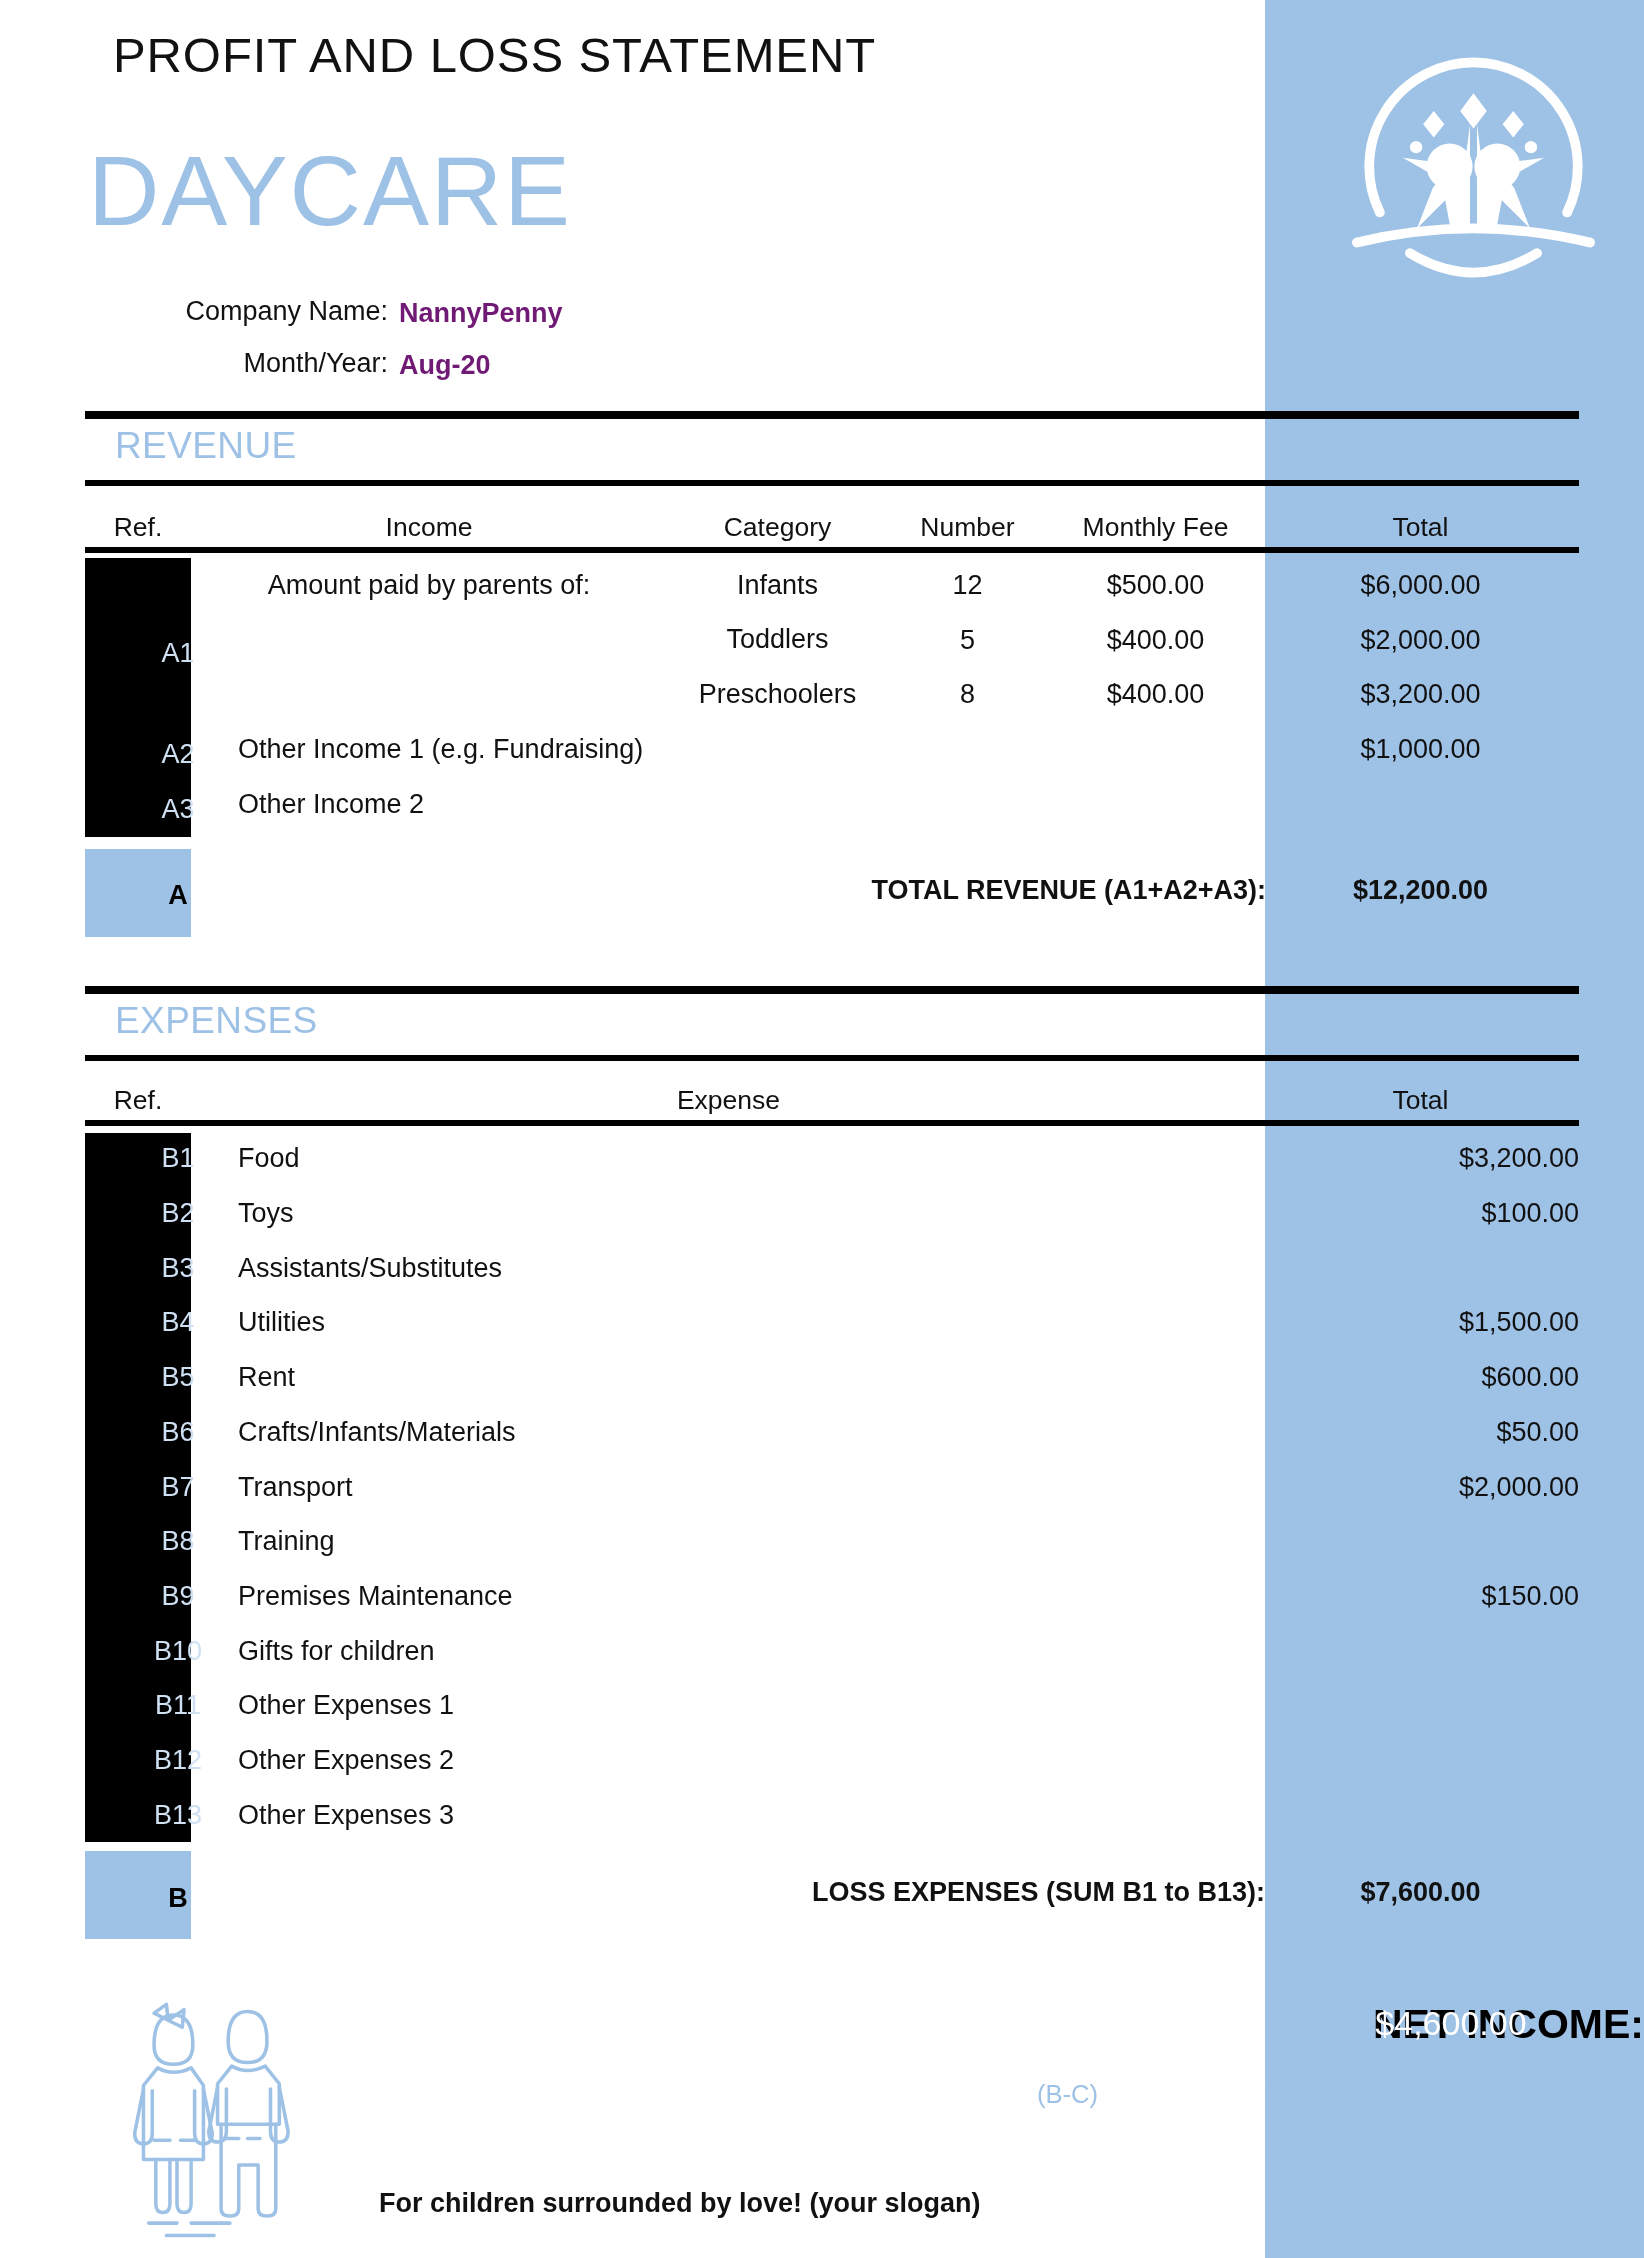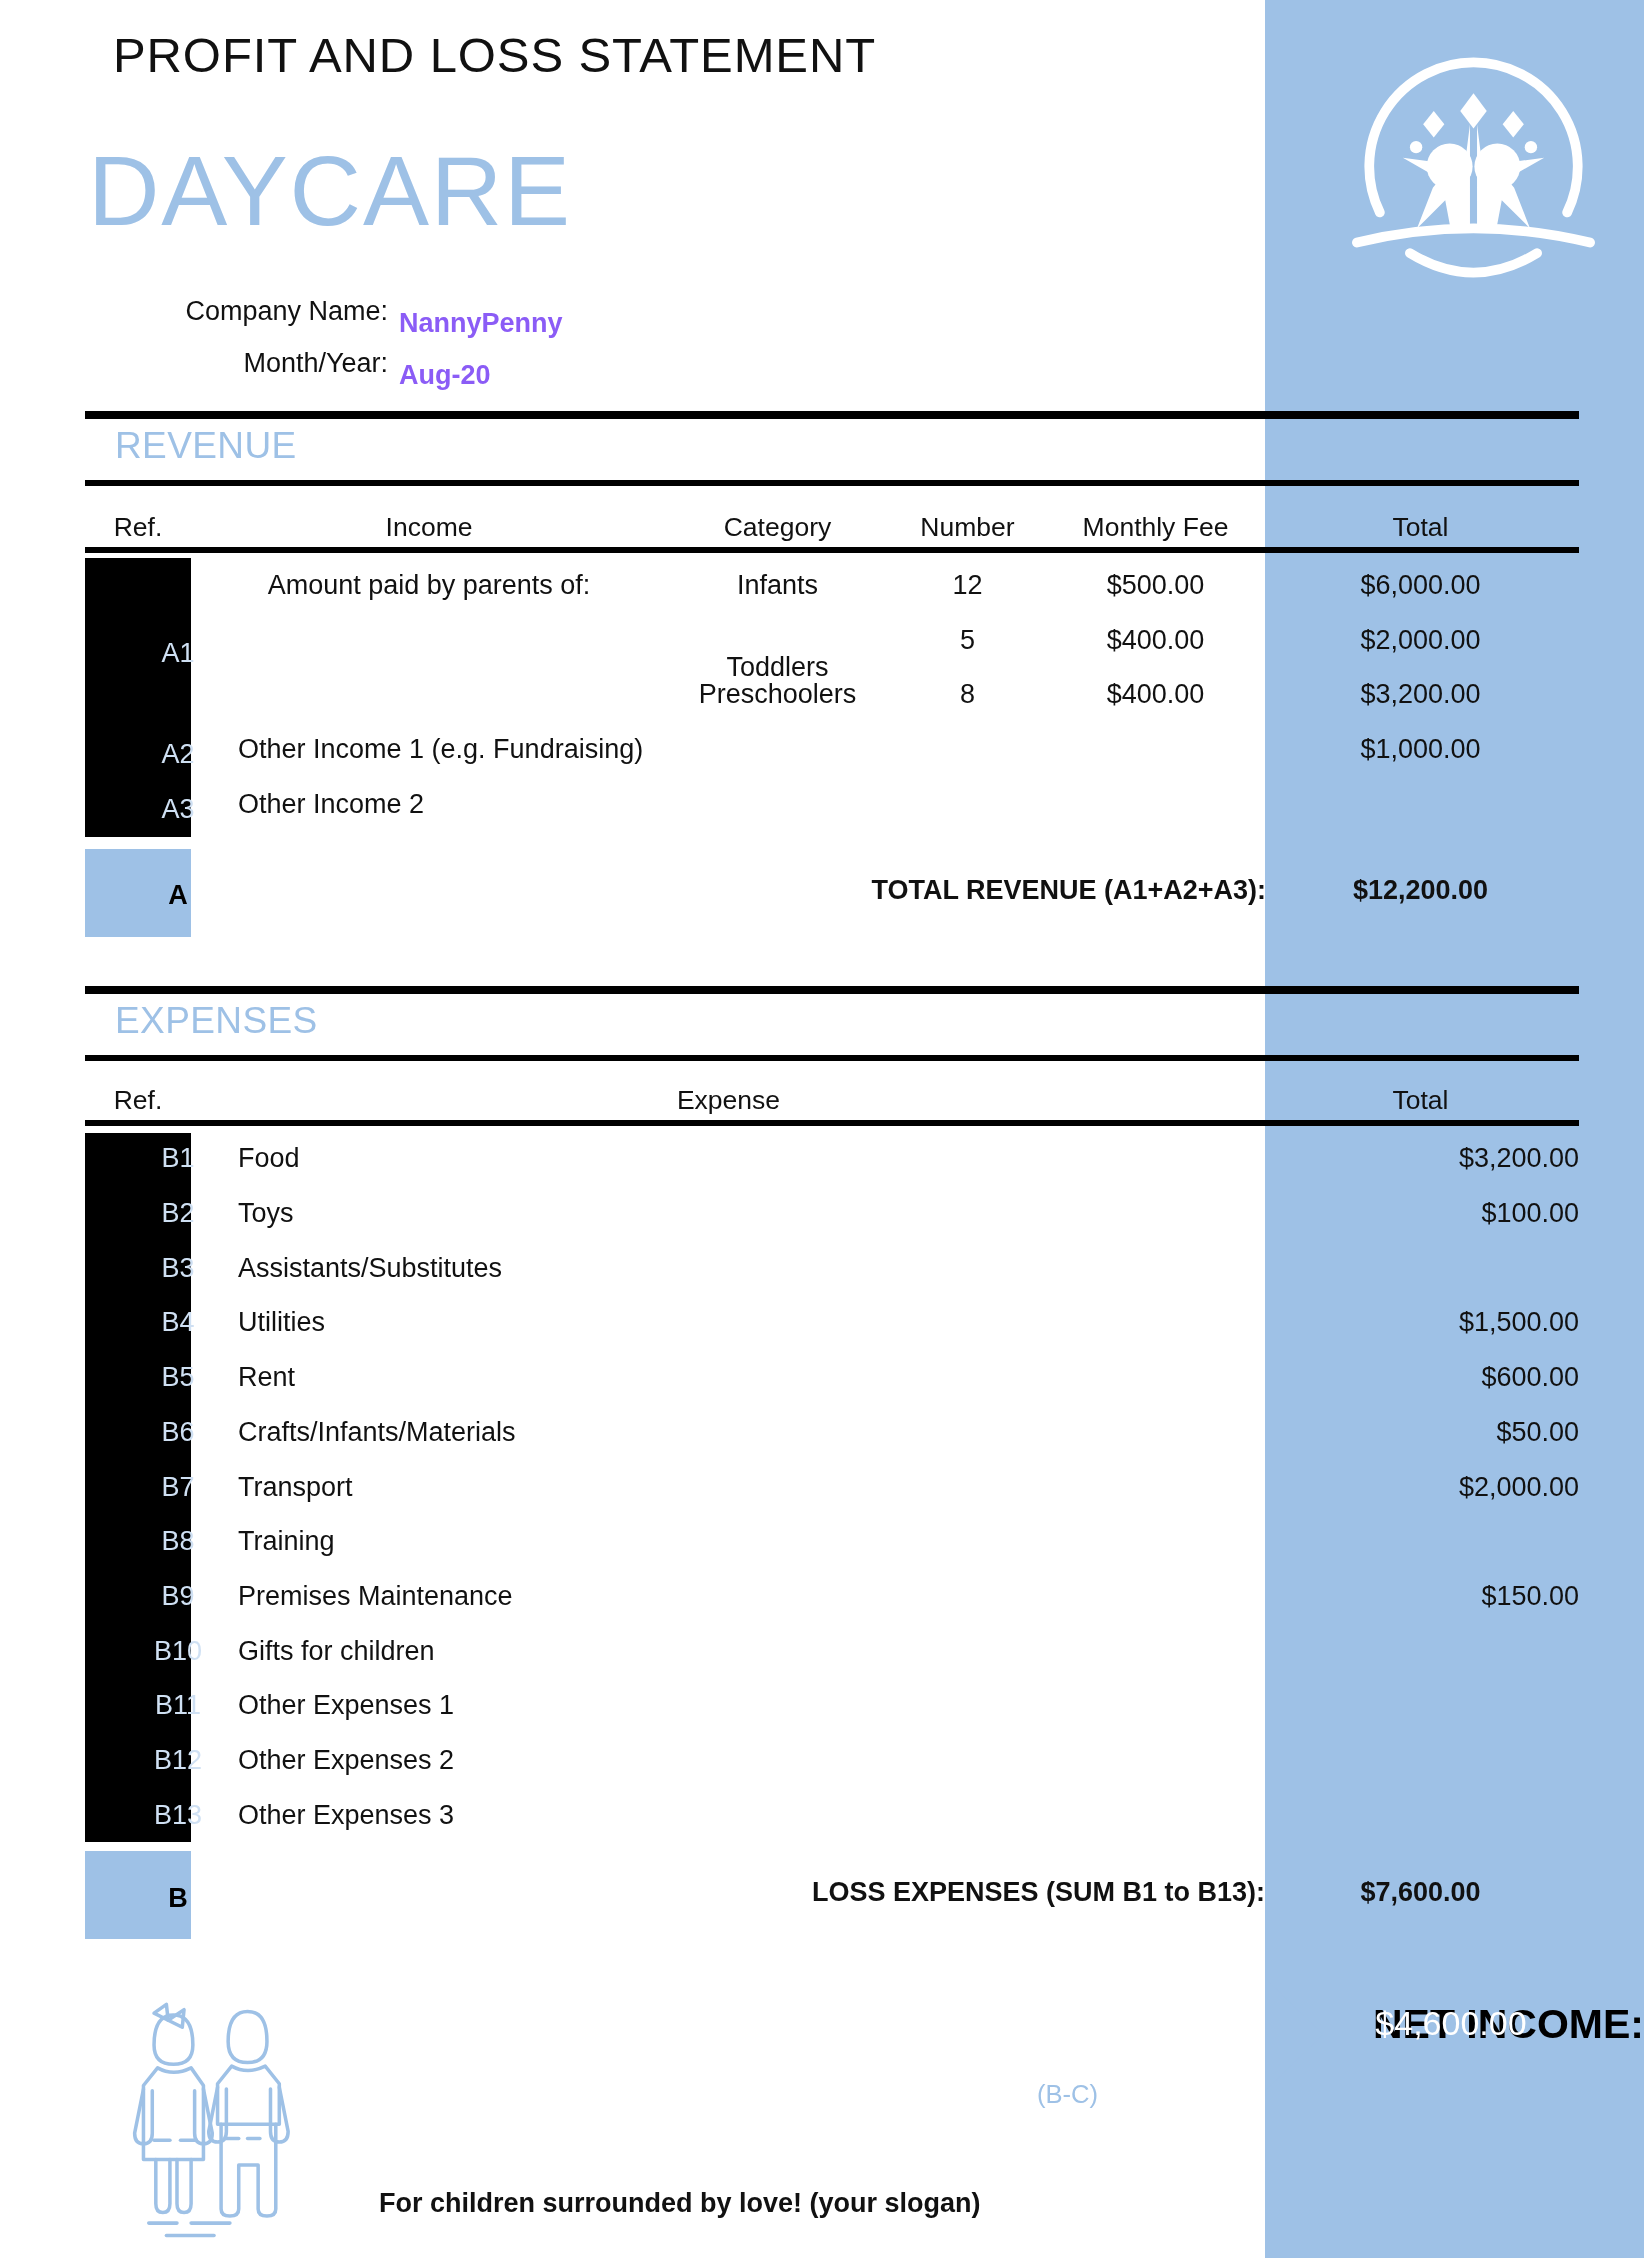--- a/index.html
+++ b/index.html
@@ -23,21 +23,21 @@
     font-size:49px;letter-spacing:0.9px;font-weight:400;color:#111;
     white-space:nowrap;
   }
   #brand-word{
     position:absolute;left:88px;top:141px;
     font-size:99px;font-weight:400;color:#9ec1e6;letter-spacing:1.8px;
     line-height:1;white-space:nowrap;
   }
   .meta-row{position:absolute;font-size:27px;}
   .meta-label{position:absolute;right:0;top:0;white-space:nowrap;color:#111;}
-  .meta-value{position:absolute;left:399px;top:12px;white-space:nowrap;font-weight:bold;color:#8b5cf6;}
+  .meta-value{position:absolute;left:399px;top:2px;white-space:nowrap;font-weight:bold;color:#701a75;}
   #meta-company{left:0;top:296px;width:388px;}
   #meta-month{left:0;top:348px;width:388px;}
 
   
   #logo-wrap{position:absolute;left:1341px;top:26.5px;width:265px;height:265px;}
 
   
   .rule{position:absolute;left:85px;width:1494px;background:#000;}
   .rule-thick{height:8px;}
   .rule-med{height:6.2px;}
@@ -148,21 +148,21 @@
 <div class="reflabel" style="top:739px;text-align:center;">A2</div>
 <div class="reflabel" style="top:794px;">A3</div>
 <div class="reflabel sum" style="top:880px;">A</div>
 
 <div class="cell c" style="left:191px;top:570px;width:476px;">Amount paid by parents of:</div>
 <div class="cell c" style="left:667px;top:570px;width:221px;">Infants</div>
 <div class="cell c" style="left:888px;top:570px;width:159px;">12</div>
 <div class="cell c" style="left:1046px;top:570px;width:219px;">$500.00</div>
 <div class="cell c" style="left:1288px;top:570px;width:265px;">$6,000.00</div>
 
-<div class="cell c" style="left:667px;top:652px;width:221px;">Toddlers</div>
+<div class="cell c" style="left:667px;top:624px;width:221px;">Toddlers</div>
 <div class="cell c" style="left:888px;top:625px;width:159px;">5</div>
 <div class="cell c" style="left:1046px;top:625px;width:219px;">$400.00</div>
 <div class="cell c" style="left:1288px;top:625px;width:265px;">$2,000.00</div>
 
 <div class="cell c" style="left:667px;top:679px;width:221px;">Preschoolers</div>
 <div class="cell c" style="left:888px;top:679px;width:159px;">8</div>
 <div class="cell c" style="left:1046px;top:679px;width:219px;">$400.00</div>
 <div class="cell c" style="left:1288px;top:679px;width:265px;">$3,200.00</div>
 
 <div class="cell l" style="left:238px;top:734px;">Other Income 1 (e.g. Fundraising)</div>

